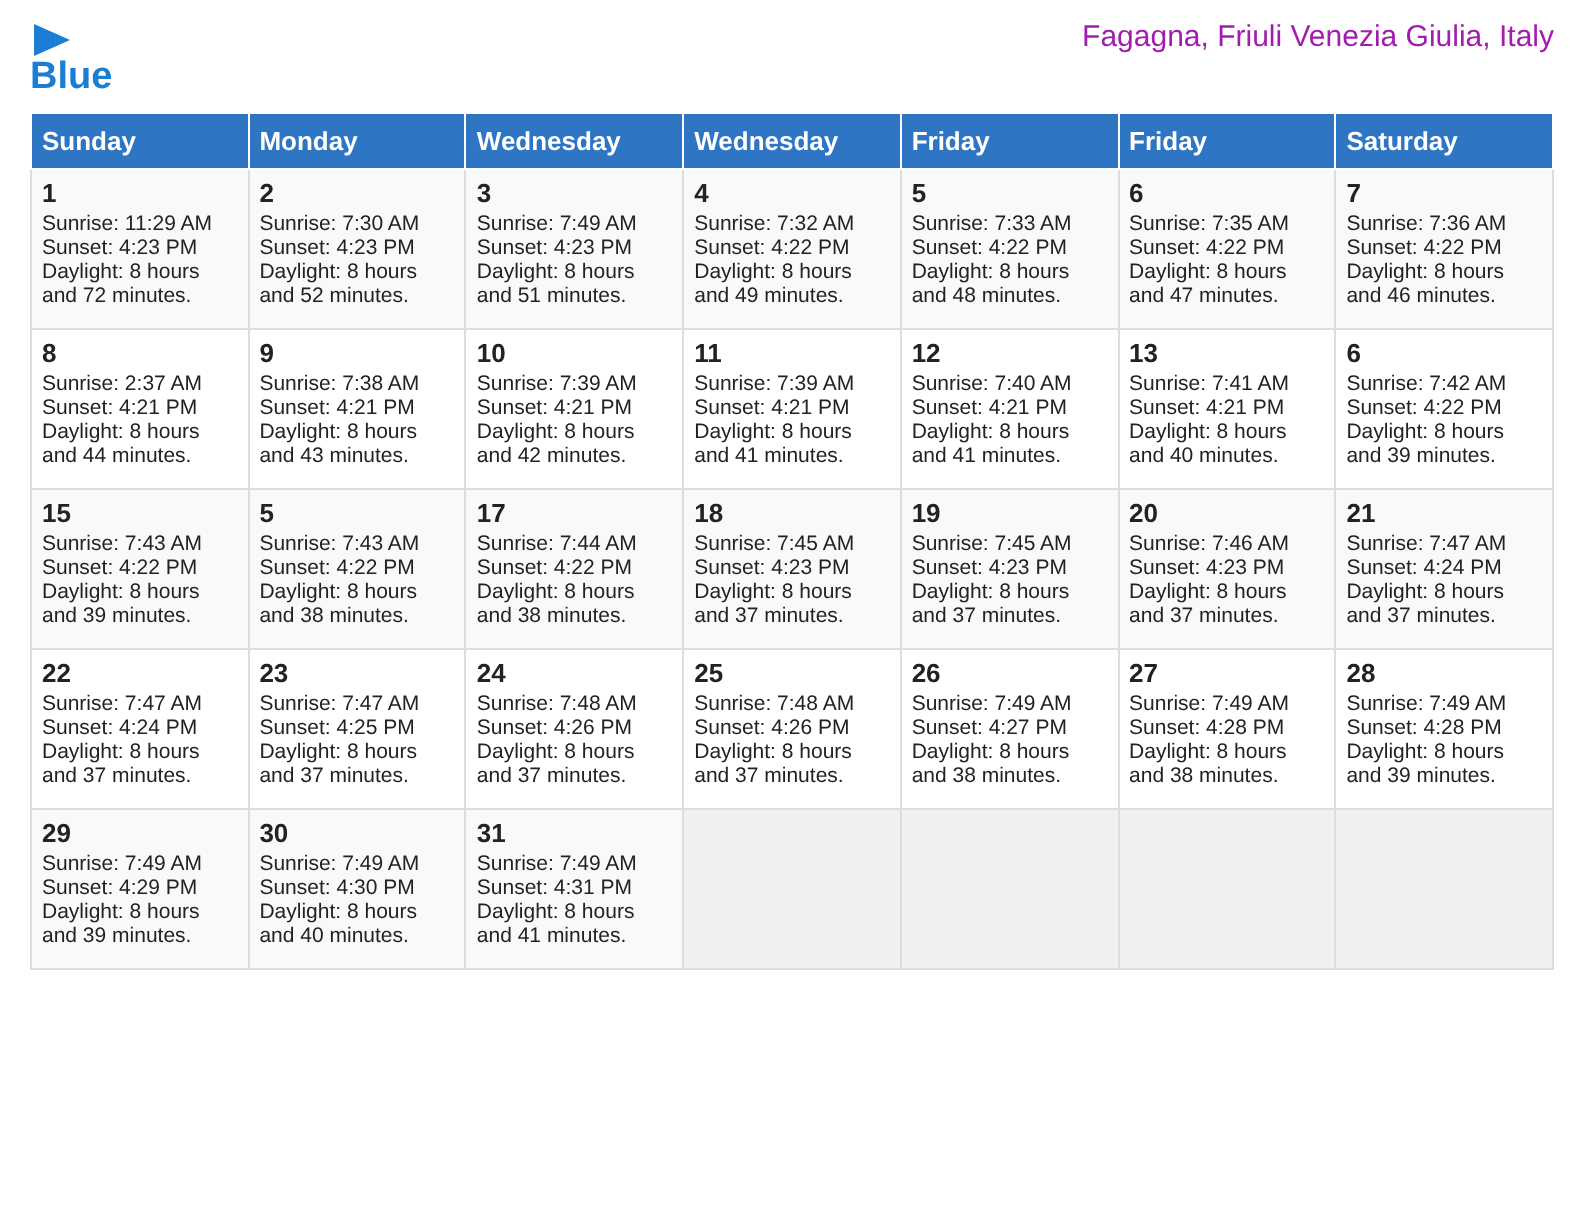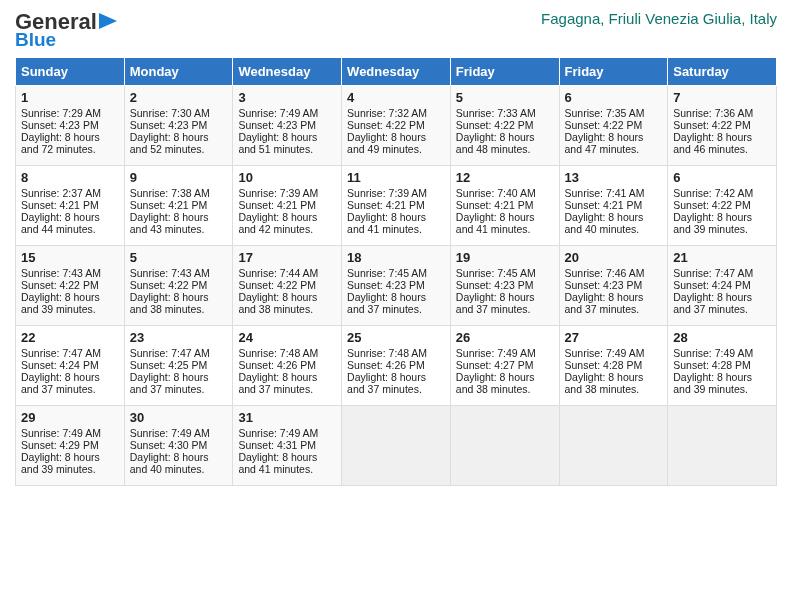--- a/index.html
+++ b/index.html
@@ -16,21 +16,21 @@
       align-items: flex-start;
       margin-bottom: 8px;
     }
     .logo {
       display: flex;
       flex-direction: column;
       align-items: flex-start;
     }
     .title-block { text-align: right; }
     .title-block h1 { font-size: 32px; color: #222; font-weight: bold; }
-    .title-block h2 { font-size: 15px; color: #0f766e; font-weight: normal; }
+    .title-block h2 { font-size: 15px; color: #a21caf; font-weight: normal; }
 
     table {
       width: 100%;
       border-collapse: collapse;
       table-layout: fixed;
     }
     thead tr th {
       background: #2e75c3;
       color: #fff;
       text-align: left;
@@ -56,23 +56,20 @@
       margin-bottom: 2px;
     }
     .cell-empty { background: #f0f0f0 !important; }
   </style>
 </head>
 <body>
 
 <div class="header">
   <div class="logo">
     <div style="display:flex; align-items:center; gap:0;">
-      <div style="font-size:22px; font-weight:bold; line-height:1.1;">
-        <span style="color:#333;">General</span>
-      </div>
       <div style="margin-left:2px; margin-top:2px;">
         <svg width="18" height="16" viewBox="0 0 18 16">
           <polygon points="0,0 18,8 0,16" fill="#1a7fd4"></polygon>
         </svg>
       </div>
     </div>
     <div style="font-size:19px; font-weight:bold; color:#1a7fd4; line-height:1; margin-top:-4px;">Blue</div>
   </div>
   <div class="title-block">
     <h2>Fagagna, Friuli Venezia Giulia, Italy</h2>
@@ -86,21 +83,21 @@
       <th>Monday</th>
       <th>Wednesday</th>
       <th>Wednesday</th>
       <th>Friday</th>
       <th>Friday</th>
       <th>Saturday</th>
     </tr>
   </thead>
   <tbody id="calendar-body">
   <tr>
-        <td><span class="day-num">1</span><span>Sunrise: 7:29 AM</span><br><span>Sunset: 4:23 PM</span><br><span>Daylight: 8 hours and 72 minutes.</span></td>
+        <td><span class="day-num">1</span><span>Sunrise: 11:29 AM</span><br><span>Sunset: 4:23 PM</span><br><span>Daylight: 8 hours and 72 minutes.</span></td>
         <td><span class="day-num">2</span><span>Sunrise: 7:30 AM</span><br><span>Sunset: 4:23 PM</span><br><span>Daylight: 8 hours and 52 minutes.</span></td>
         <td><span class="day-num">3</span><span>Sunrise: 7:49 AM</span><br><span>Sunset: 4:23 PM</span><br><span>Daylight: 8 hours and 51 minutes.</span></td>
         <td><span class="day-num">4</span><span>Sunrise: 7:32 AM</span><br><span>Sunset: 4:22 PM</span><br><span>Daylight: 8 hours and 49 minutes.</span></td>
         <td><span class="day-num">5</span><span>Sunrise: 7:33 AM</span><br><span>Sunset: 4:22 PM</span><br><span>Daylight: 8 hours and 48 minutes.</span></td>
         <td><span class="day-num">6</span><span>Sunrise: 7:35 AM</span><br><span>Sunset: 4:22 PM</span><br><span>Daylight: 8 hours and 47 minutes.</span></td>
         <td><span class="day-num">7</span><span>Sunrise: 7:36 AM</span><br><span>Sunset: 4:22 PM</span><br><span>Daylight: 8 hours and 46 minutes.</span></td>
       </tr>
       <tr>
         <td><span class="day-num">8</span><span>Sunrise: 2:37 AM</span><br><span>Sunset: 4:21 PM</span><br><span>Daylight: 8 hours and 44 minutes.</span></td>
         <td><span class="day-num">9</span><span>Sunrise: 7:38 AM</span><br><span>Sunset: 4:21 PM</span><br><span>Daylight: 8 hours and 43 minutes.</span></td>

